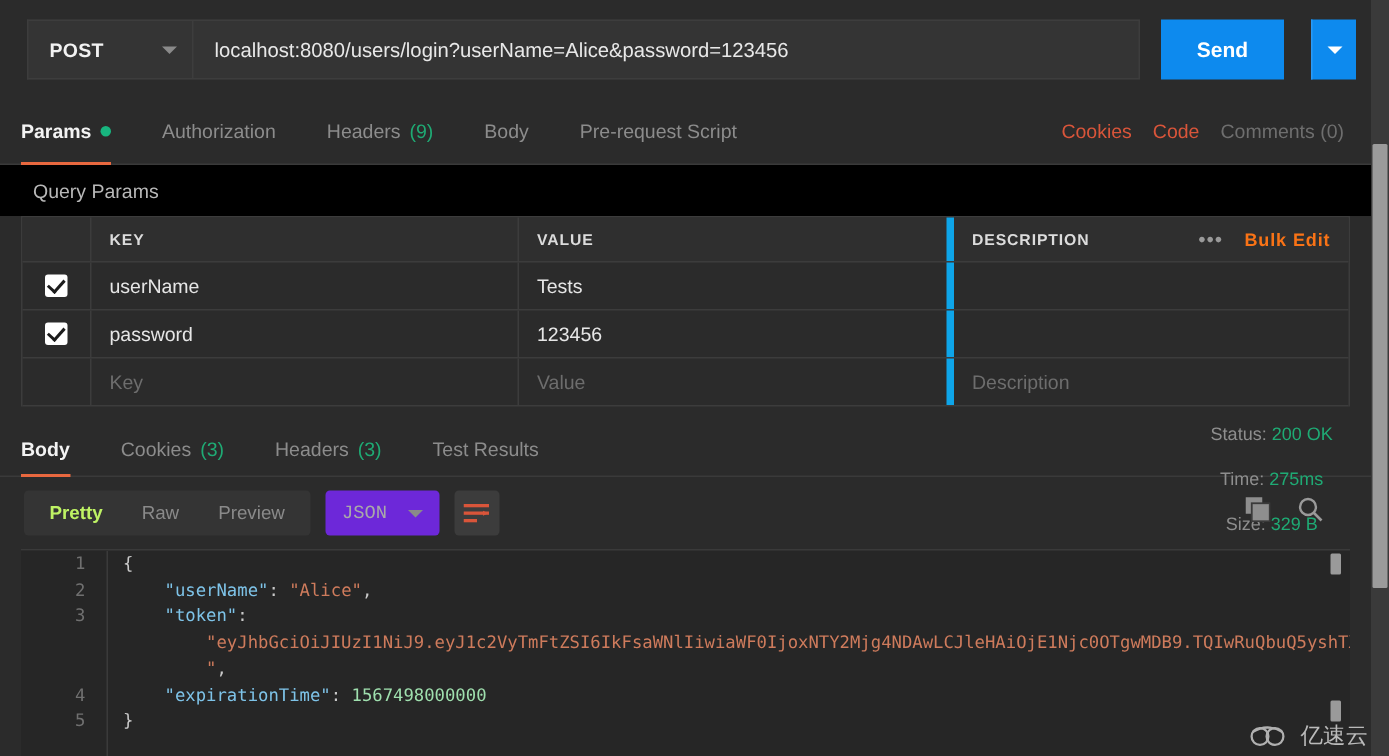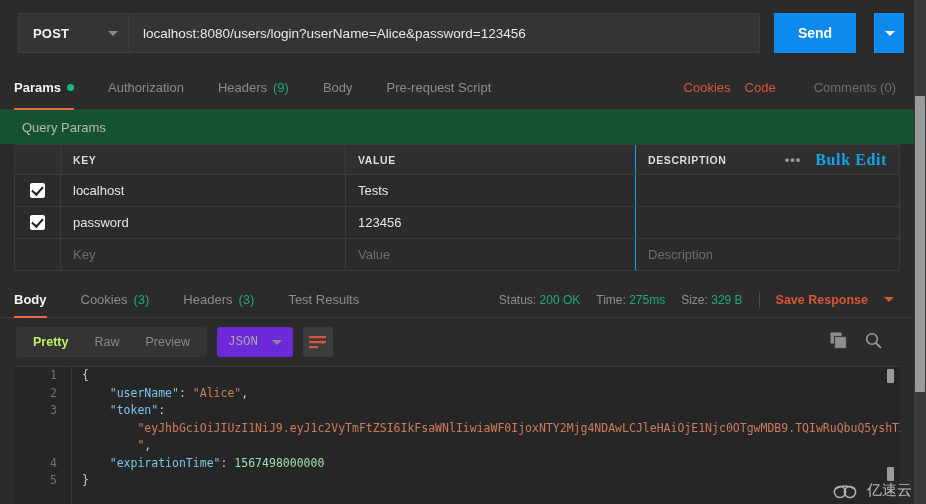--- a/index.html
+++ b/index.html
@@ -106,57 +106,57 @@
   .dot-green {
     width: 7px; height: 7px; border-radius: 50%;
     background: #18b57f; display: inline-block;
   }
   .count-green { color: #1faa74; }
   .tabs-right {
     margin-left: auto; display: flex; align-items: center; gap: 14px;
     padding-right: 4px;
   }
   .link-orange { font-size: 13px; color: #d9553a; cursor: pointer; }
-  .link-dim { font-size: 13px; color: #6e6e6e; cursor: pointer; margin-left: 24px; }
+  .link-dim { font-size: 13px; color: #6e6e6e; cursor: pointer; }
 
   
   .qp-title {
     position: absolute; left: 0; top: 110px; width: 914px; height: 34px;
     display: flex; align-items: center; padding-left: 22px;
     font-size: 13px; color: #b8b8b8;
-    background: #14532d;
+    background: #000000;
   }
   .ptable {
     position: absolute; left: 14px; top: 144px; width: 886px;
     border: 1px solid #3c3c3c;
     border-bottom: none;
   }
   .prow {
     display: flex; height: 32px; align-items: stretch;
     border-bottom: 1px solid #3c3c3c;
   }
   .prow.head { height: 30px; background: #2f2f2f; }
   .c-check {
     width: 46px; display: flex; align-items: center; justify-content: center;
     border-right: 1px solid #3c3c3c;
   }
   .c-key { width: 285px; display: flex; align-items: center; padding-left: 12px;
            border-right: 1px solid #3c3c3c; }
   .c-val { width: 290px; display: flex; align-items: center; padding-left: 12px;
-           border-right: 1px solid #0ea5e9; }
+           border-right: 5px solid #0ea5e9; }
   .c-desc { flex: 1; display: flex; align-items: center; padding-left: 12px; }
   .prow.head .c-key, .prow.head .c-val, .prow.head .c-desc {
     font-size: 10.5px; font-weight: bold; letter-spacing: .6px; color: #dcdcdc;
   }
   .prow.head .c-desc { justify-content: flex-start; }
   .head-right {
     margin-left: auto; display: flex; align-items: center; gap: 14px; padding-right: 12px;
   }
   .ellipsis-icon { color: #9a9a9a; font-size: 13px; letter-spacing: 1px; cursor: pointer; }
-  .bulk-edit { font-size: 16px; color: #0ea5e9; cursor: pointer; font-family: Liberation Serif, serif; }
+  .bulk-edit { font-size: 12px; color: #f97316; cursor: pointer; }
   .cellval { font-size: 13px; color: #e6e6e6; }
   .cellph { font-size: 13px; color: #6d6d6d; }
   .cbox {
     width: 15px; height: 15px; background: #fff; border-radius: 2px;
     position: relative; cursor: pointer;
   }
   .cbox::after {
     content: ""; position: absolute; left: 4px; top: 1px;
     width: 5px; height: 9px;
     border: solid #1c1c1c; border-width: 0 2px 2px 0;
@@ -165,21 +165,21 @@
 
   
   .resp-tabs {
     position: absolute; left: 0; top: 282px; width: 914px; height: 36px;
     background: #2b2b2b;
     border-bottom: 1px solid #3a3a3a;
     display: flex; align-items: stretch; padding: 0 14px;
   }
   .resp-right {
     margin-left: auto; display: flex; align-items: center; gap: 16px;
-    font-size: 12px; padding-right: 6px;
+    font-size: 12px; padding-right: 6px; flex-direction: column;
   }
   .stat-label { color: #8e8e8e; }
   .stat-val { color: #1faa74; }
   .vsep { width: 1px; height: 16px; background: #4a4a4a; }
   .save-resp { color: #d9553a; font-size: 12.5px; font-weight: bold; cursor: pointer; }
   .caret-orange {
     width: 0; height: 0; border-left: 5px solid transparent;
     border-right: 5px solid transparent; border-top: 5px solid #d9553a;
   }
 
@@ -250,21 +250,21 @@
     background: #3a3a3a;
   }
   .page-scroll .pthumb {
     position: absolute; left: 1px; top: 96px; width: 10px; height: 296px;
     background: #9b9b9b; border-radius: 1px; cursor: pointer;
   }
 
   
   .watermark {
     position: absolute; right: 14px; bottom: 4px;
-    display: flex; align-items: flex-end; gap: 8px;
+    display: flex; align-items: center; gap: 8px;
     opacity: .85;
   }
   .wm-text { font-size: 15px; color: #d4d4d4; font-family: "DejaVu Sans", sans-serif; }
 </style>
 </head>
 <body>
 
 <div id="app">
 
   <div class="urlbar">
@@ -322,21 +322,21 @@
           <span class="bulk-edit">Bulk Edit</span>
         </span>
       </div>
     </div>
 
     <div class="prow">
       <div class="c-check">
         <span class="cbox"></span>
       </div>
       <div class="c-key">
-        <span class="cellval">localhost</span>
+        <span class="cellval">userName</span>
       </div>
       <div class="c-val">
         <span class="cellval">Tests</span>
       </div>
       <div class="c-desc">
         <span class="cellval"></span>
       </div>
     </div>
 
     <div class="prow">

